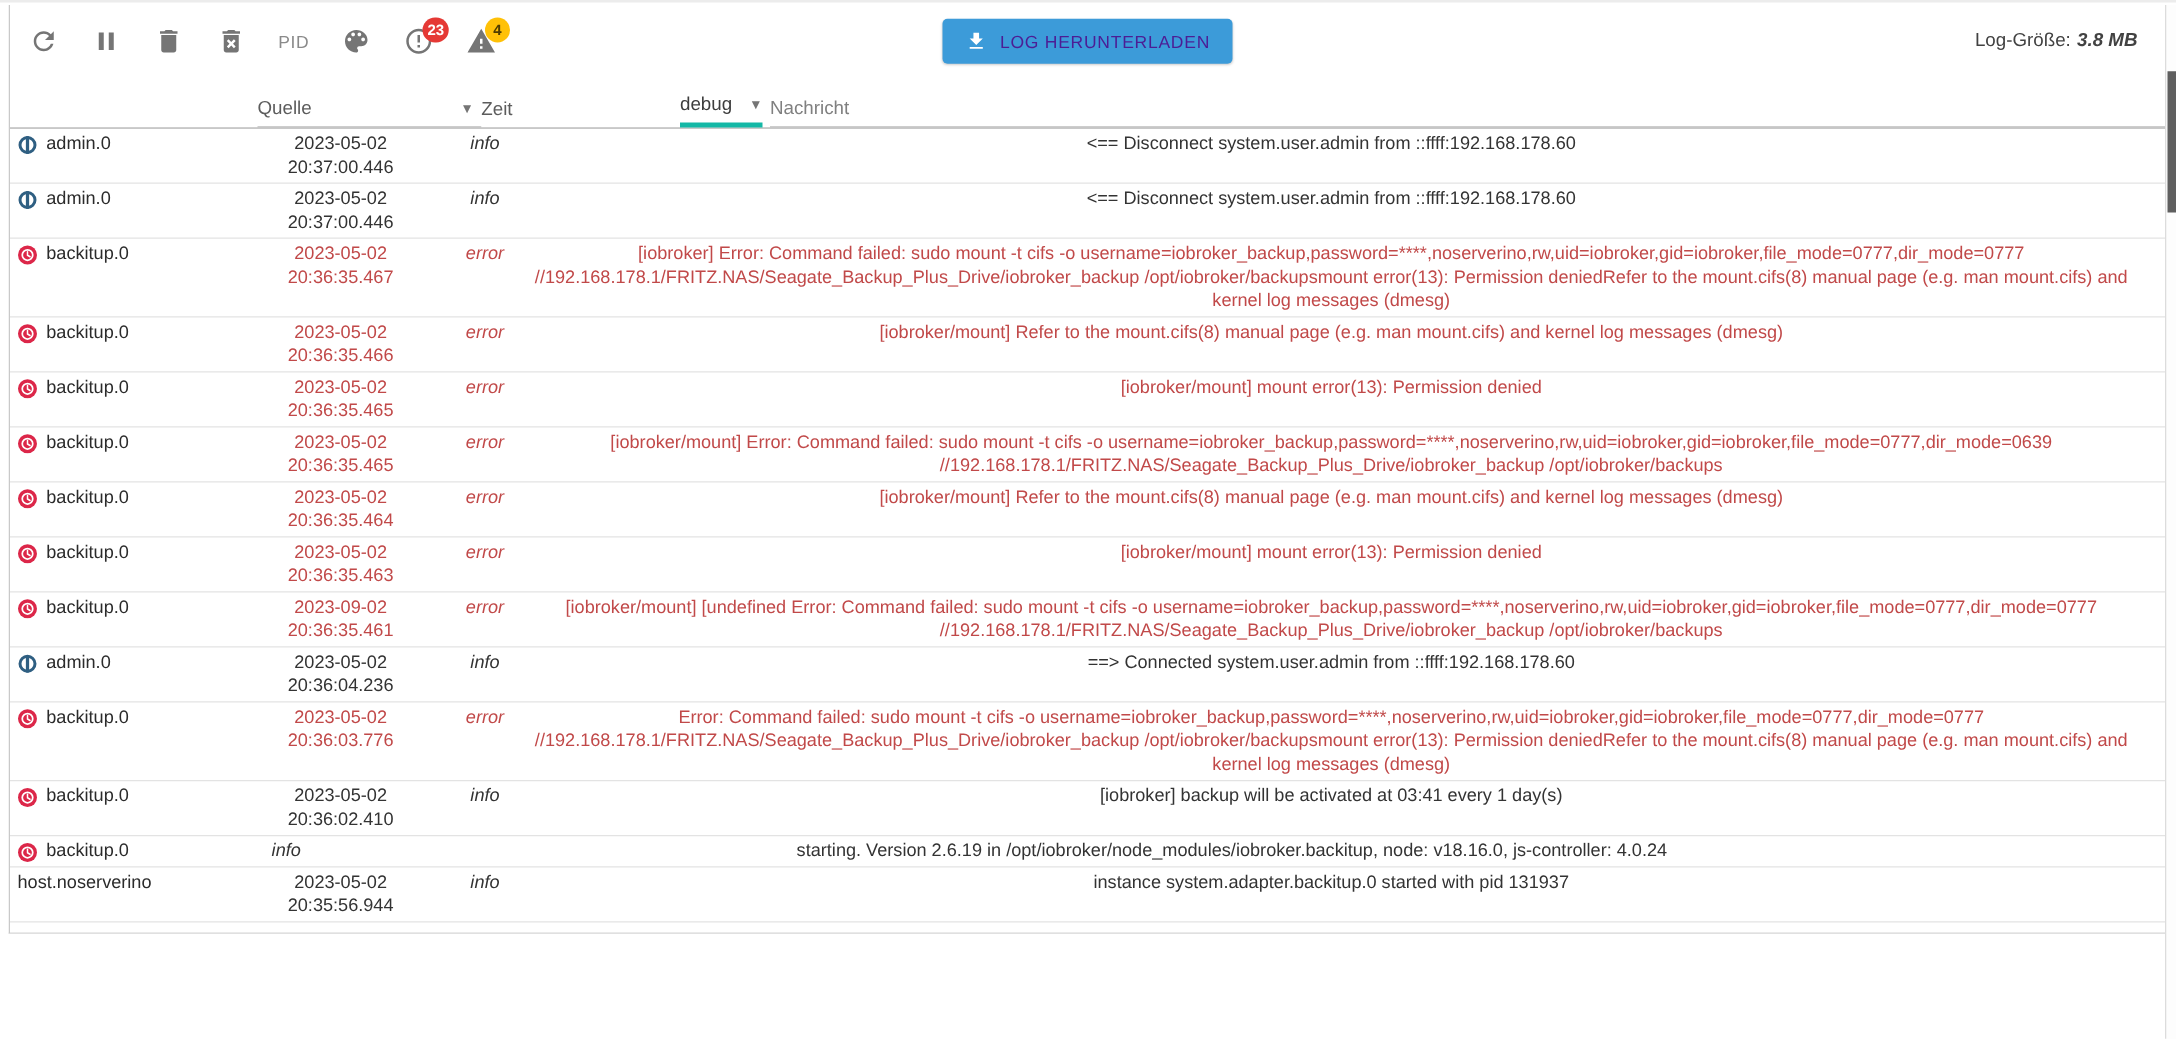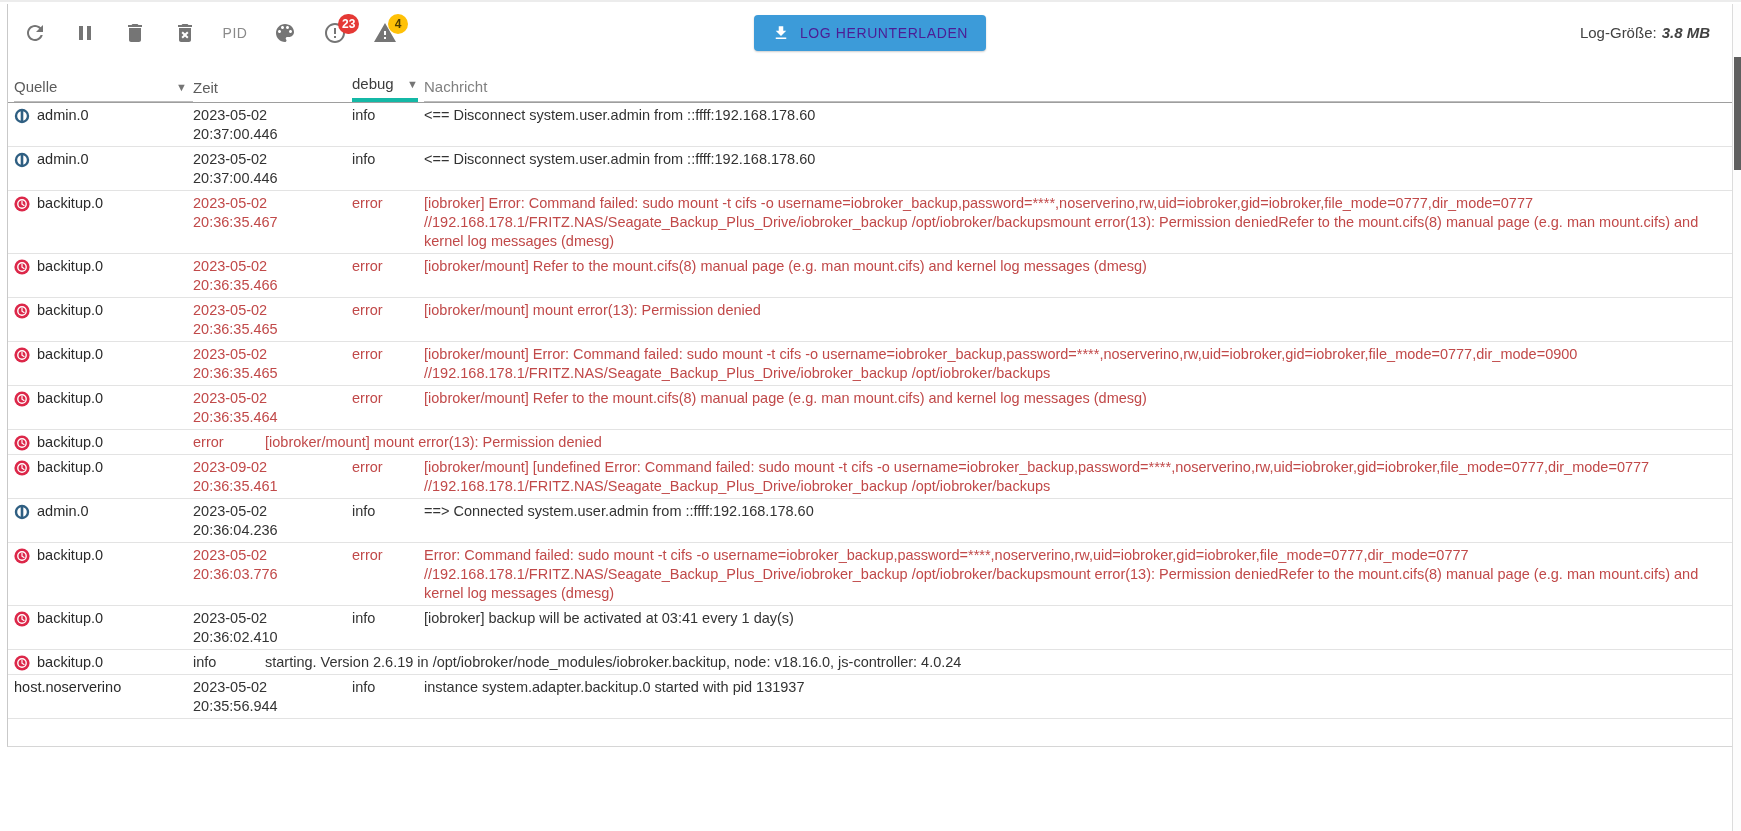--- a/index.html
+++ b/index.html
@@ -26,37 +26,37 @@
   .dl-btn { pointer-events:auto; display:flex; align-items:center; gap:10px; background:#3c9bd9; color:#4c1d95;
     border:none; border-radius:4px; padding:9px 18px; font-size:14px; letter-spacing:0.6px;
     font-family:"Liberation Sans", sans-serif; cursor:pointer; box-shadow:0 1px 2px rgba(0,0,0,0.2); }
   .dl-btn svg { width:18px; height:18px; fill:#fff; }
 
   .tools-right { margin-left:auto; padding-right:22px; font-size:15px; color:#424242; white-space:nowrap; }
   .tools-right .val { font-style:italic; margin-left:5px;font-weight:bold; }
 
   
   .thead { display:flex; align-items:flex-end; height:42px; padding:0 0 0 6px;
-    border-bottom:1px solid #9e9e9e; font-size:15px; color:#5c5c5c; }
+    border-bottom:1px solid #9e9e9e; font-size:15px; color:#5c5c5c;justify-content:flex-end; }
   .hcell { display:flex; align-items:center; padding-bottom:6px; }
   .h-src  { width:179px; border-bottom:1px solid #bdbdbd; justify-content:space-between; padding-right:6px; }
   .h-time { width:159px; }
   .h-sev  { width:66px; border-bottom:4px solid #14b8a6; justify-content:space-between; margin-right:6px; color:#3d3d3d; }
   .h-msg  { flex:0 0 1116px; border-bottom:1px solid #bdbdbd; color:#808080; }
   .arrow { font-size:11px; color:#757575; }
 
   
   .tbody { background:#fff; }
   .row { display:flex; align-items:flex-start; border-bottom:1px solid #e3e3e3;
-    padding:3px 0 2px 6px; font-size:14.5px; line-height:19px; color:#333; }
+    padding:3px 0 2px 6px; font-size:14.5px; line-height:19px; color:#333;text-align:center; }
   .c-src { width:179px; display:flex; align-items:center; gap:7px; color:#2b2b2b; }
   .c-src svg { width:16px; height:16px; flex:0 0 16px; }
   .c-src.noicon { padding-left:0; }
   .c-time { width:159px; }
-  .c-sev { width:72px; }
+  .c-sev { width:72px;font-style:italic; }
   .c-msg { flex:1; padding-right:26px; word-break:break-word; }
   .row.error .c-time, .row.error .c-sev, .row.error .c-msg { color:#c14949; }
 
   
   .scrollbar { position:absolute; top:2px; right:0; width:9px; height:829px;
     background:#fdfdfd; border-left:1px solid #dcdcdc; }
   .scrollbar .thumb { position:absolute; top:53px; left:1px; right:0; height:113px; background:#5f5f5f; }
 </style>
 </head>
 <body>
@@ -207,21 +207,21 @@
           <div class="c-src">
             <svg viewBox="0 0 16 16">
               <circle cx="8" cy="8" r="7.6" fill="#dc2749"></circle>
               <circle cx="8" cy="8" r="4.2" fill="none" stroke="#fff" stroke-width="1.4"></circle>
               <path d="M8 5.4v2.8l2 1.2" fill="none" stroke="#fff" stroke-width="1.2" stroke-linecap="round"></path>
             </svg>
             <span>backitup.0</span>
           </div>
           <div class="c-time">2023-05-02 20:36:35.465</div>
           <div class="c-sev">error</div>
-          <div class="c-msg">[iobroker/mount] Error: Command failed: sudo mount -t cifs -o username=iobroker_backup,password=****,noserverino,rw,uid=iobroker,gid=iobroker,file_mode=0777,dir_mode=0900 //192.168.178.1/FRITZ.NAS/Seagate_Backup_Plus_Drive/iobroker_backup /opt/iobroker/backups</div>
+          <div class="c-msg">[iobroker/mount] Error: Command failed: sudo mount -t cifs -o username=iobroker_backup,password=****,noserverino,rw,uid=iobroker,gid=iobroker,file_mode=0777,dir_mode=0639 //192.168.178.1/FRITZ.NAS/Seagate_Backup_Plus_Drive/iobroker_backup /opt/iobroker/backups</div>
         </div>
         <div class="row error">
           <div class="c-src">
             <svg viewBox="0 0 16 16">
               <circle cx="8" cy="8" r="7.6" fill="#dc2749"></circle>
               <circle cx="8" cy="8" r="4.2" fill="none" stroke="#fff" stroke-width="1.4"></circle>
               <path d="M8 5.4v2.8l2 1.2" fill="none" stroke="#fff" stroke-width="1.2" stroke-linecap="round"></path>
             </svg>
             <span>backitup.0</span>
           </div>
@@ -231,20 +231,21 @@
         </div>
         <div class="row error">
           <div class="c-src">
             <svg viewBox="0 0 16 16">
               <circle cx="8" cy="8" r="7.6" fill="#dc2749"></circle>
               <circle cx="8" cy="8" r="4.2" fill="none" stroke="#fff" stroke-width="1.4"></circle>
               <path d="M8 5.4v2.8l2 1.2" fill="none" stroke="#fff" stroke-width="1.2" stroke-linecap="round"></path>
             </svg>
             <span>backitup.0</span>
           </div>
+          <div class="c-time">2023-05-02 20:36:35.463</div>
           <div class="c-sev">error</div>
           <div class="c-msg">[iobroker/mount] mount error(13): Permission denied</div>
         </div>
         <div class="row error">
           <div class="c-src">
             <svg viewBox="0 0 16 16">
               <circle cx="8" cy="8" r="7.6" fill="#dc2749"></circle>
               <circle cx="8" cy="8" r="4.2" fill="none" stroke="#fff" stroke-width="1.4"></circle>
               <path d="M8 5.4v2.8l2 1.2" fill="none" stroke="#fff" stroke-width="1.2" stroke-linecap="round"></path>
             </svg>

